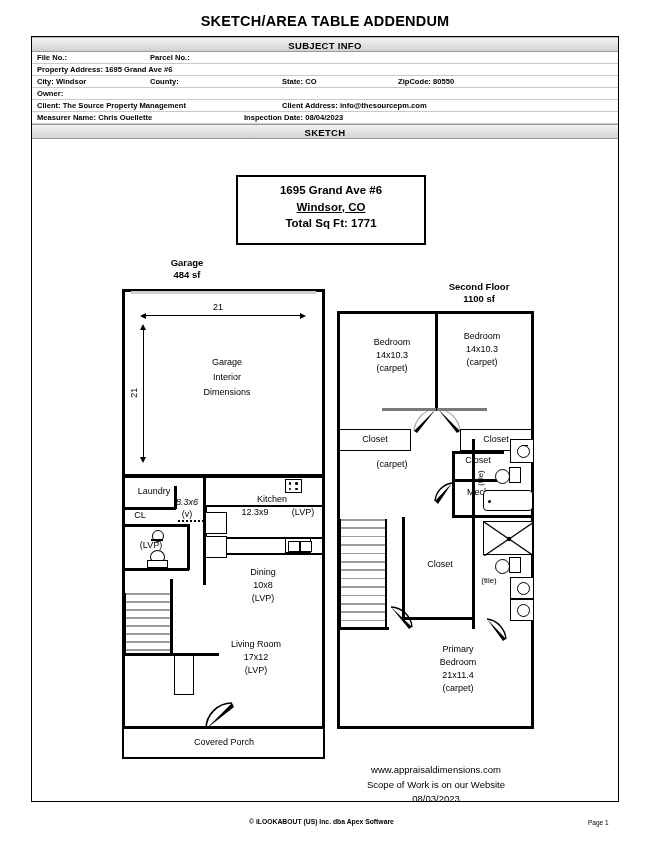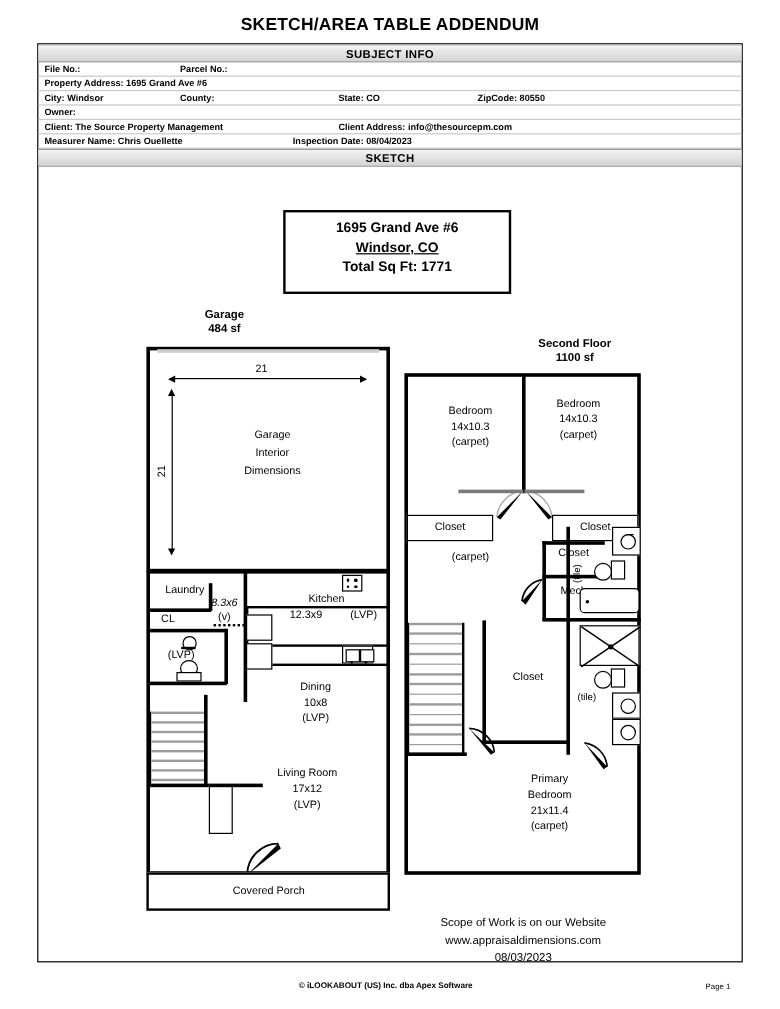--- a/index.html
+++ b/index.html
@@ -371,22 +371,22 @@
           <path d="M3 2 L24 22 L21 24 Z" fill="#000"></path>
         </svg>
       </div>
 
       <div class="lbl" style="left:380px;top:505px;width:92px;">Primary</div>
       <div class="lbl" style="left:380px;top:518px;width:92px;">Bedroom</div>
       <div class="lbl" style="left:380px;top:531px;width:92px;">21x11.4</div>
       <div class="lbl" style="left:380px;top:544px;width:92px;">(carpet)</div>
 
       <div class="note" style="left:300px;top:624px;width:208px;">
+        <div>www.appraisaldimensions.com</div>
         <div>Scope of Work is on our Website</div>
-        <div>www.appraisaldimensions.com</div>
         <div>08/03/2023</div>
       </div>
 
     </div>
   </div>
 
   <div class="pfoot" style="left:249px;top:818px;">© iLOOKABOUT (US) Inc. dba Apex Software</div>
   <div class="pfoot right" style="left:588px;top:819px;">Page 1</div>
 
 </div>

